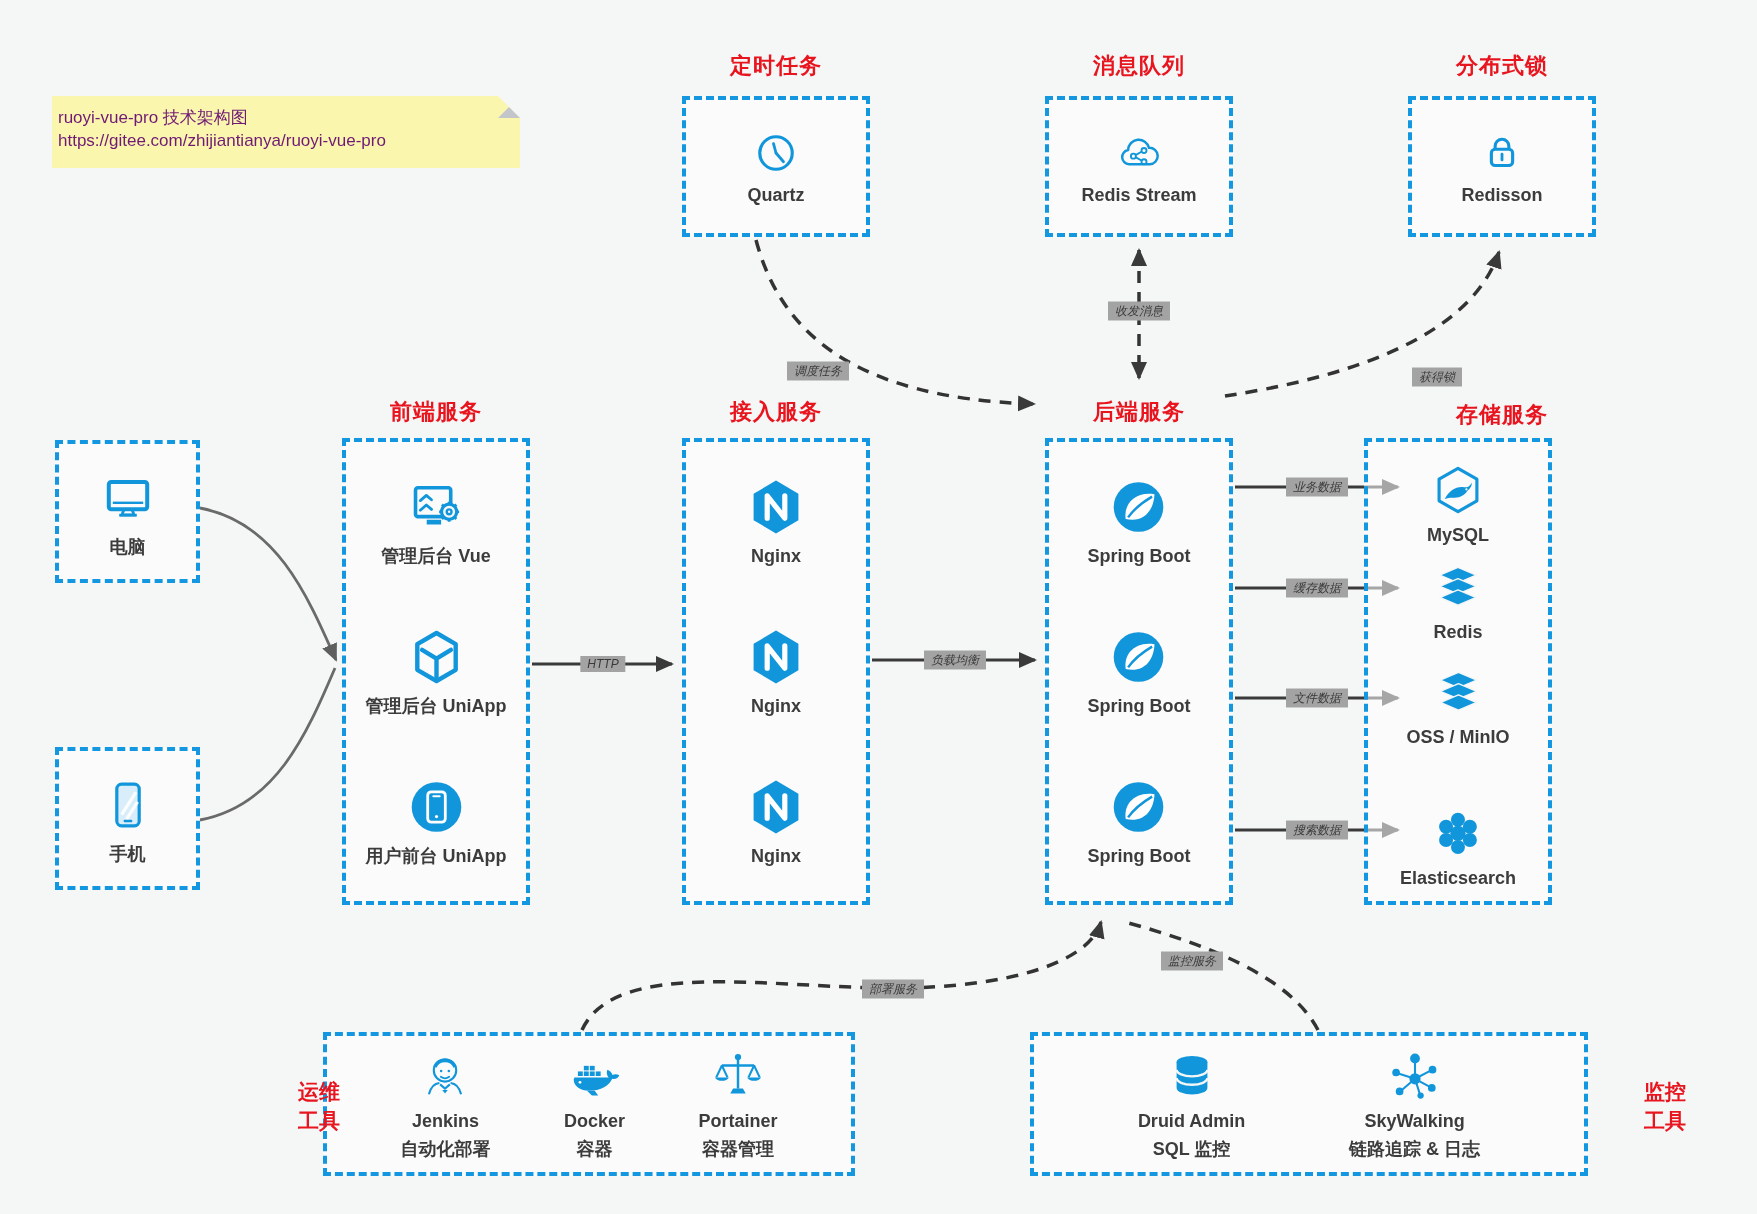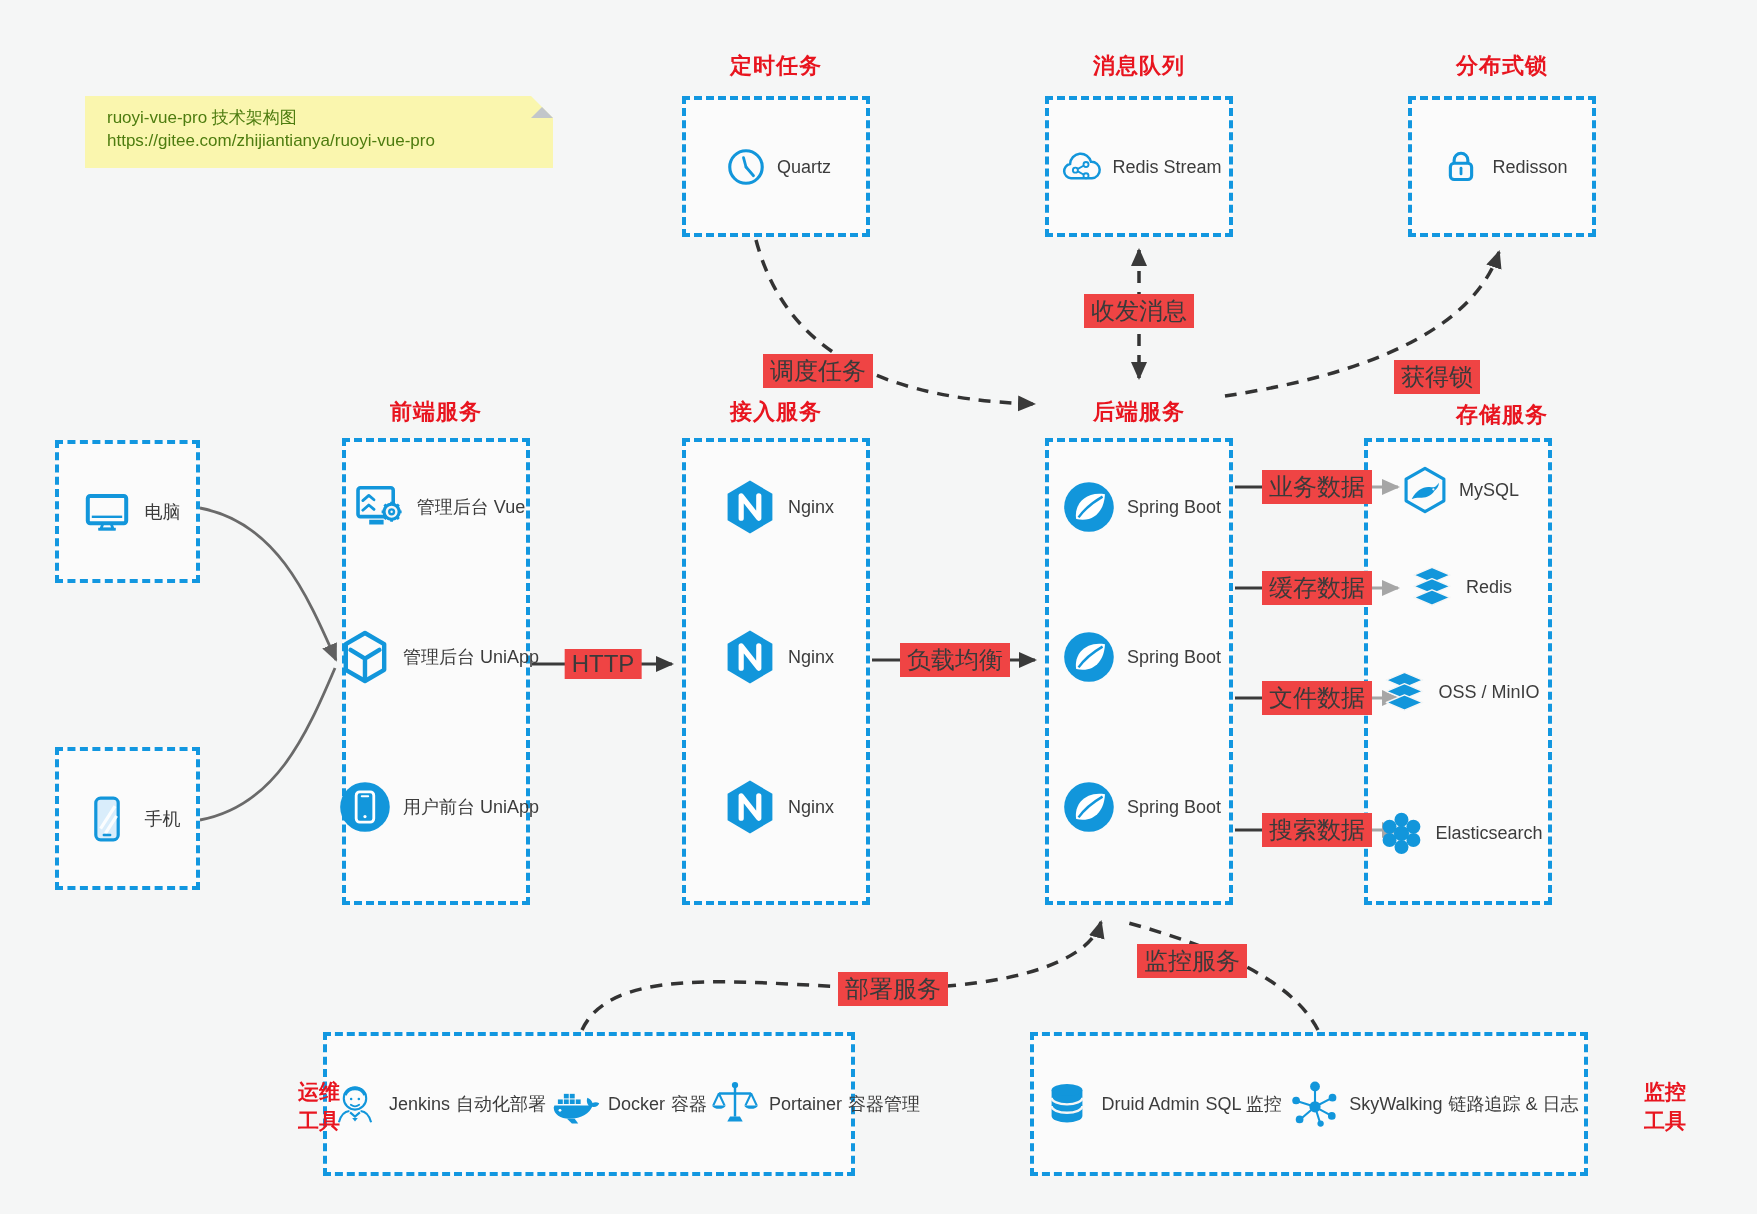--- a/index.html
+++ b/index.html
@@ -15,39 +15,38 @@
   .gtitle{
     position:absolute;transform:translate(-50%,-50%);white-space:nowrap;
     color:#e8151f;font-weight:bold;font-size:22px;letter-spacing:1px;
   }
   .sidetitle{
     position:absolute;transform:translate(-50%,-50%);text-align:center;
     color:#e8151f;font-weight:bold;font-size:21px;line-height:29px;white-space:nowrap;margin-left:34px;
   }
   .elabel{
     position:absolute;transform:translate(-50%,-50%);white-space:nowrap;
-    background:#ef4444;padding:1px 7px;font-size:24px;color:#3a3a3a;
+    background:#a3a3a3;padding:1px 7px;font-size:12px;color:#3a3a3a;font-style:italic;
   }
   .node{
     position:absolute;left:50%;transform:translateX(-50%);
-    display:flex;flex-direction:row;align-items:center;gap:6px;
+    display:flex;flex-direction:column;align-items:center;gap:6px;font-weight:bold;
   }
   .lbl{font-size:18px;color:#3c3c3c;white-space:nowrap;line-height:22px;}
   .sub{font-size:18px;color:#3c3c3c;white-space:nowrap;line-height:22px;}
   .cbox{display:flex;align-items:center;justify-content:center;}
   .cbox .node,.rowbox .node{position:static;transform:none;}
   .rowbox{display:flex;flex-direction:row;align-items:center;justify-content:space-evenly;}
   .ic50{width:50px;height:50px;}
   .ic56{width:56px;height:56px;}
   .ic62{width:64px;height:64px;}
   .note{
     position:absolute;left:52px;top:96px;width:468px;height:72px;box-sizing:border-box;
-    background:#faf6ae;padding:10px 0 0 22px;font-size:17px;line-height:23px;color:#4d7c0f;
+    background:#faf6ae;padding:10px 0 0 6px;font-size:17px;line-height:23px;color:#701a75;
     clip-path:polygon(0 0,calc(100% - 22px) 0,100% 22px,100% 100%,0 100%);
-    margin-left:33px;
   }
   .note::after{
     content:"";position:absolute;top:0;right:0;width:0;height:0;
     border-bottom:22px solid #c2c6ca;border-left:22px solid transparent;
   }
 </style>
 </head>
 <body>
 
 <div class="canvas">

